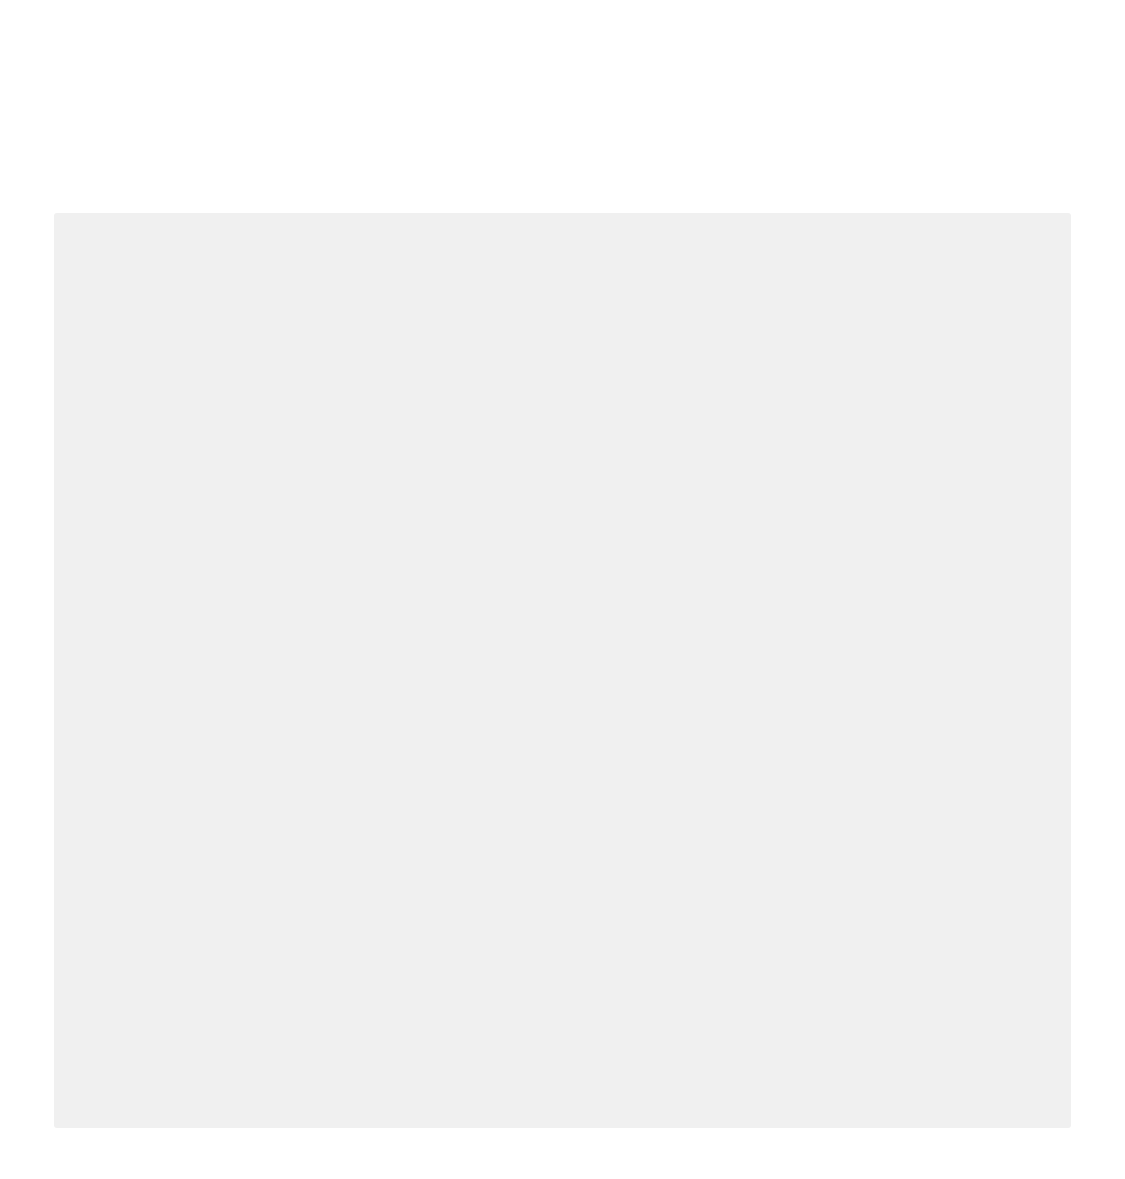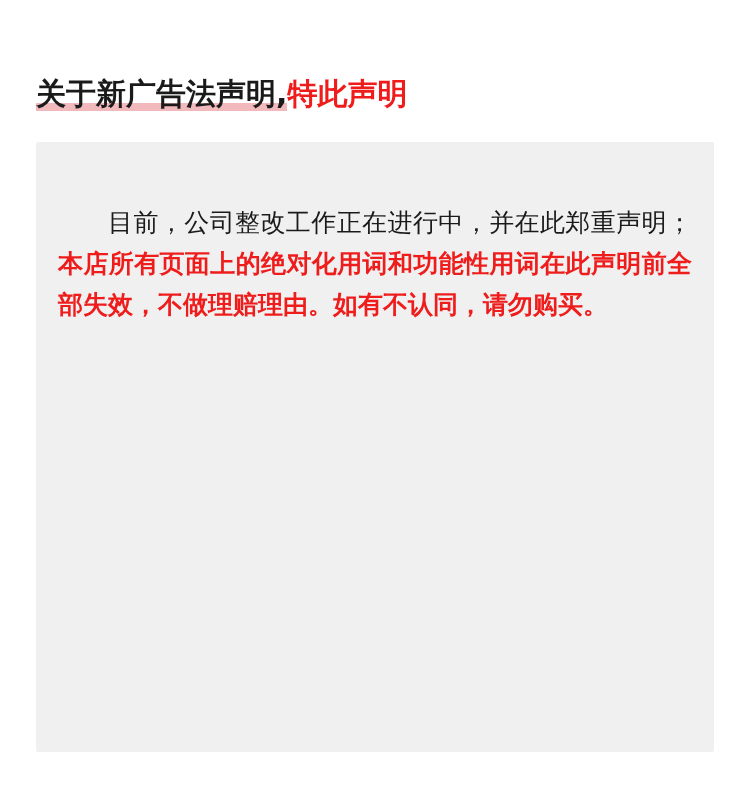--- a/index.html
+++ b/index.html
@@ -69,23 +69,19 @@
   .red {
     color: #ef1c1c;
     font-weight: bold;
   }
 </style>
 </head>
 <body>
 
 <div class="page">
 
-  <h1 class="title">
-    <span class="seg-dark">关于新广告法声明,</span><span class="seg-red">特此声明</span>
-  </h1>
 
   <div class="panel">
     <div class="body-text">
-      <p class="para"><span>目前，公司整改工作正在进行中，并在此郑重声明；</span><span class="red">本店所有页面上的绝对化用词和功能性用词在此声明前全部失效，不做理赔理由。如有不认同，请勿购买。</span></p>
     </div>
   </div>
 
 </div>
 
 </body></html>

